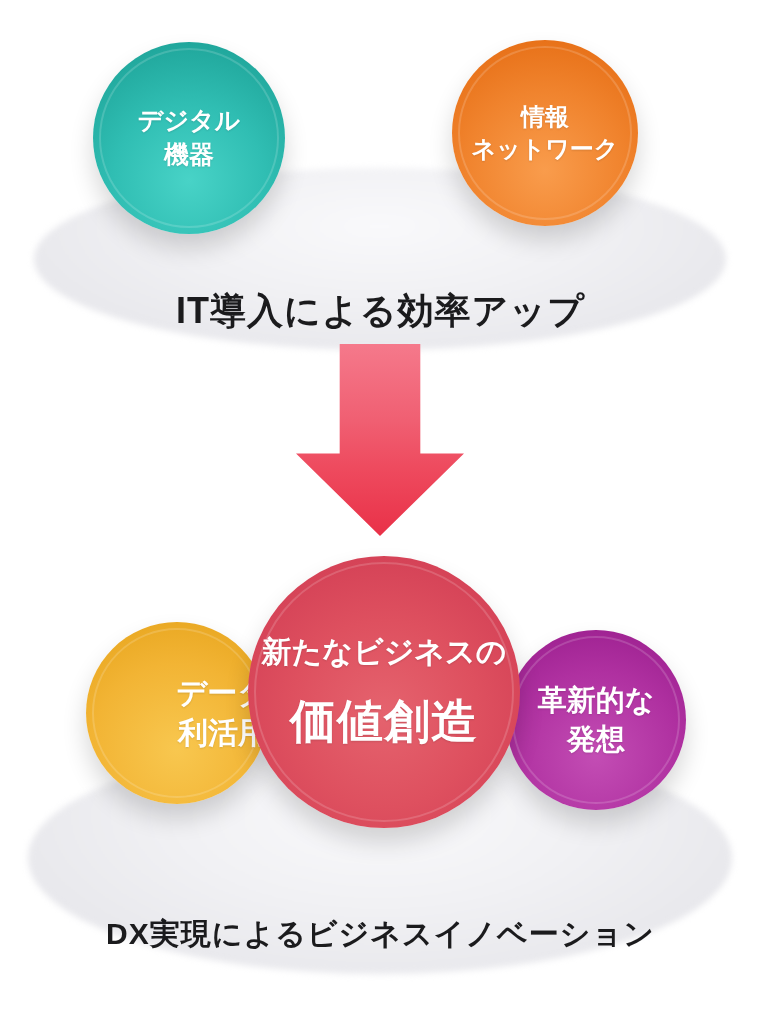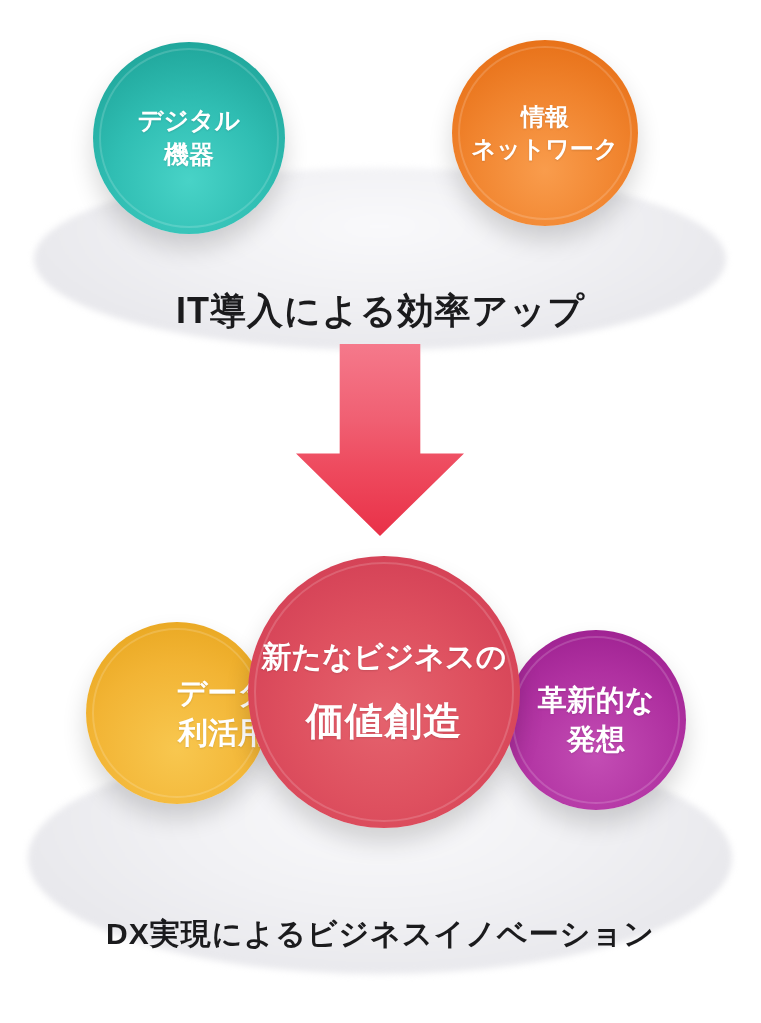--- a/index.html
+++ b/index.html
@@ -76,21 +76,21 @@
     align-items: flex-end;
   }
   .c-red {
     left: 248px; top: 556px; width: 272px; height: 272px;
     z-index: 3;
     background: radial-gradient(circle at 50% 58%,
       #e5636e 0%, #de505f 45%, #d64458 72%, #ce394f 100%);
     gap: 10px;
   }
   .c-red .line1 { font-size: 30px; margin-bottom: 8px; }
-  .c-red .line2 { font-size: 38px; letter-spacing: 1px; }
+  .c-red .line2 { font-size: 46px; letter-spacing: 1px; }
   .c-magenta {
     left: 506px; top: 630px; width: 180px; height: 180px; font-size: 29px;
     background: radial-gradient(circle at 50% 70%,
       #c34db4 0%, #af30a0 55%, #981d8c 95%, #921889 100%);
   }
 
   
   .caption {
     position: absolute;
     left: 0;

